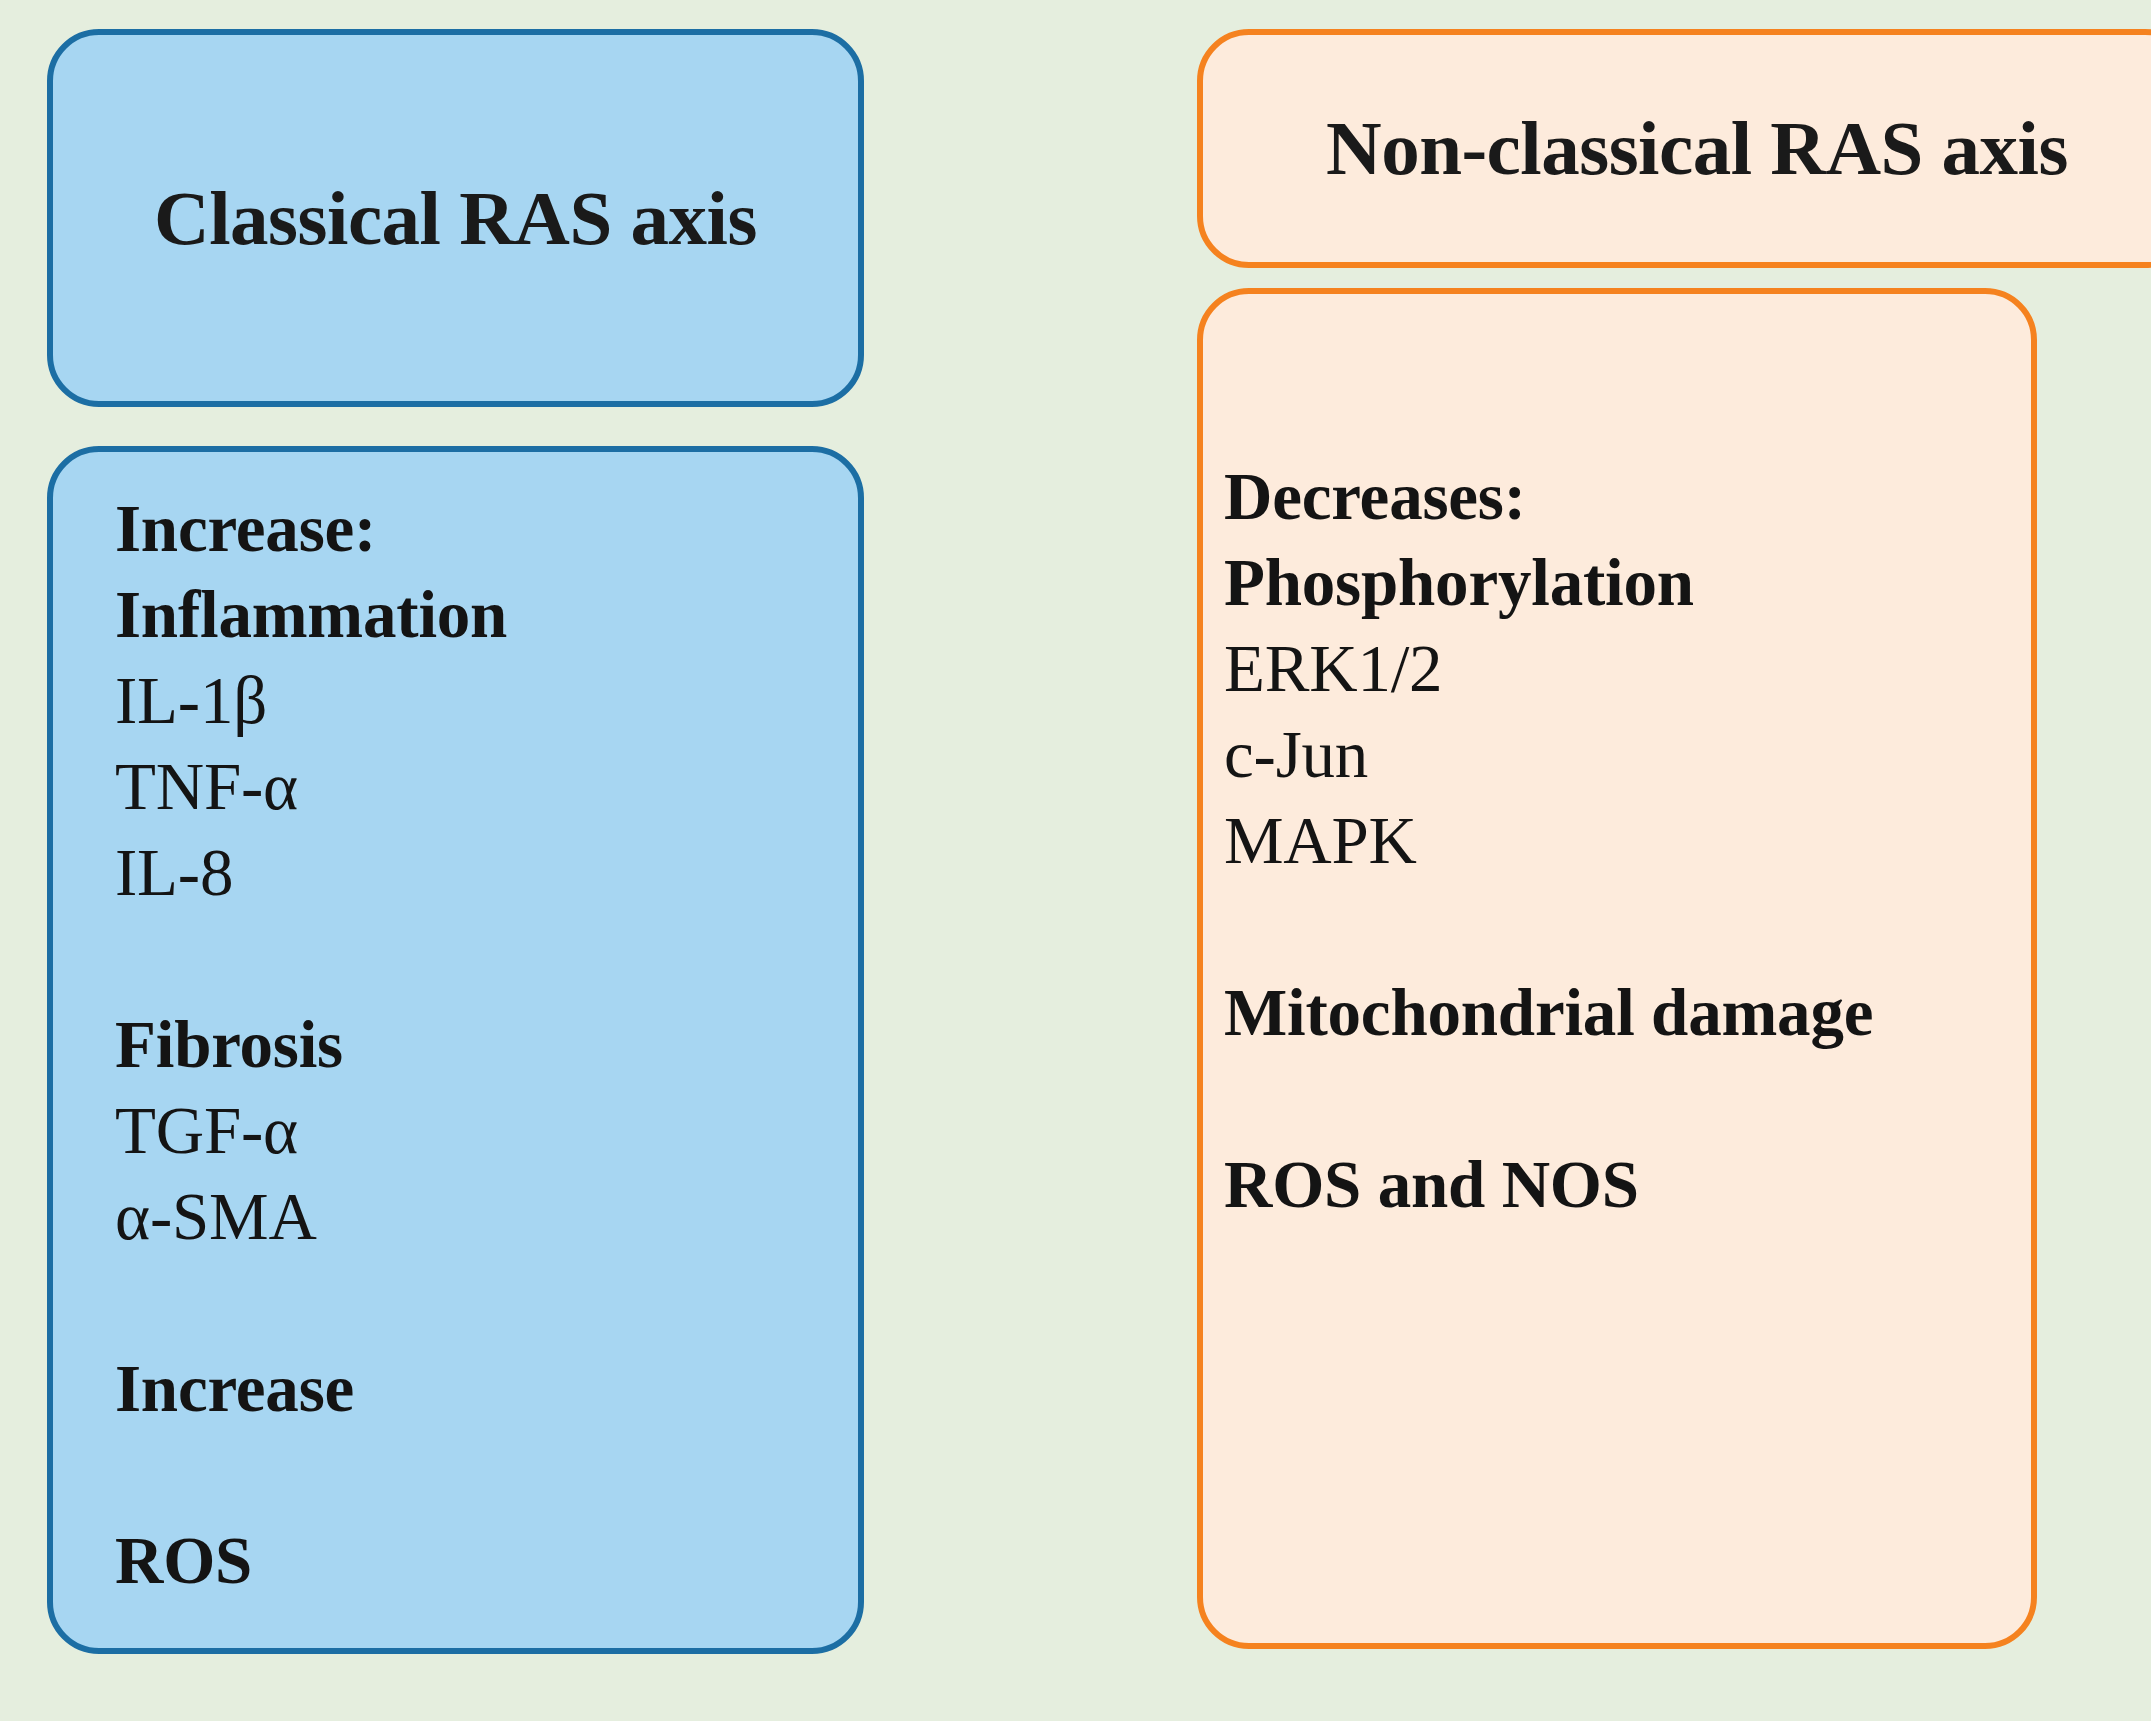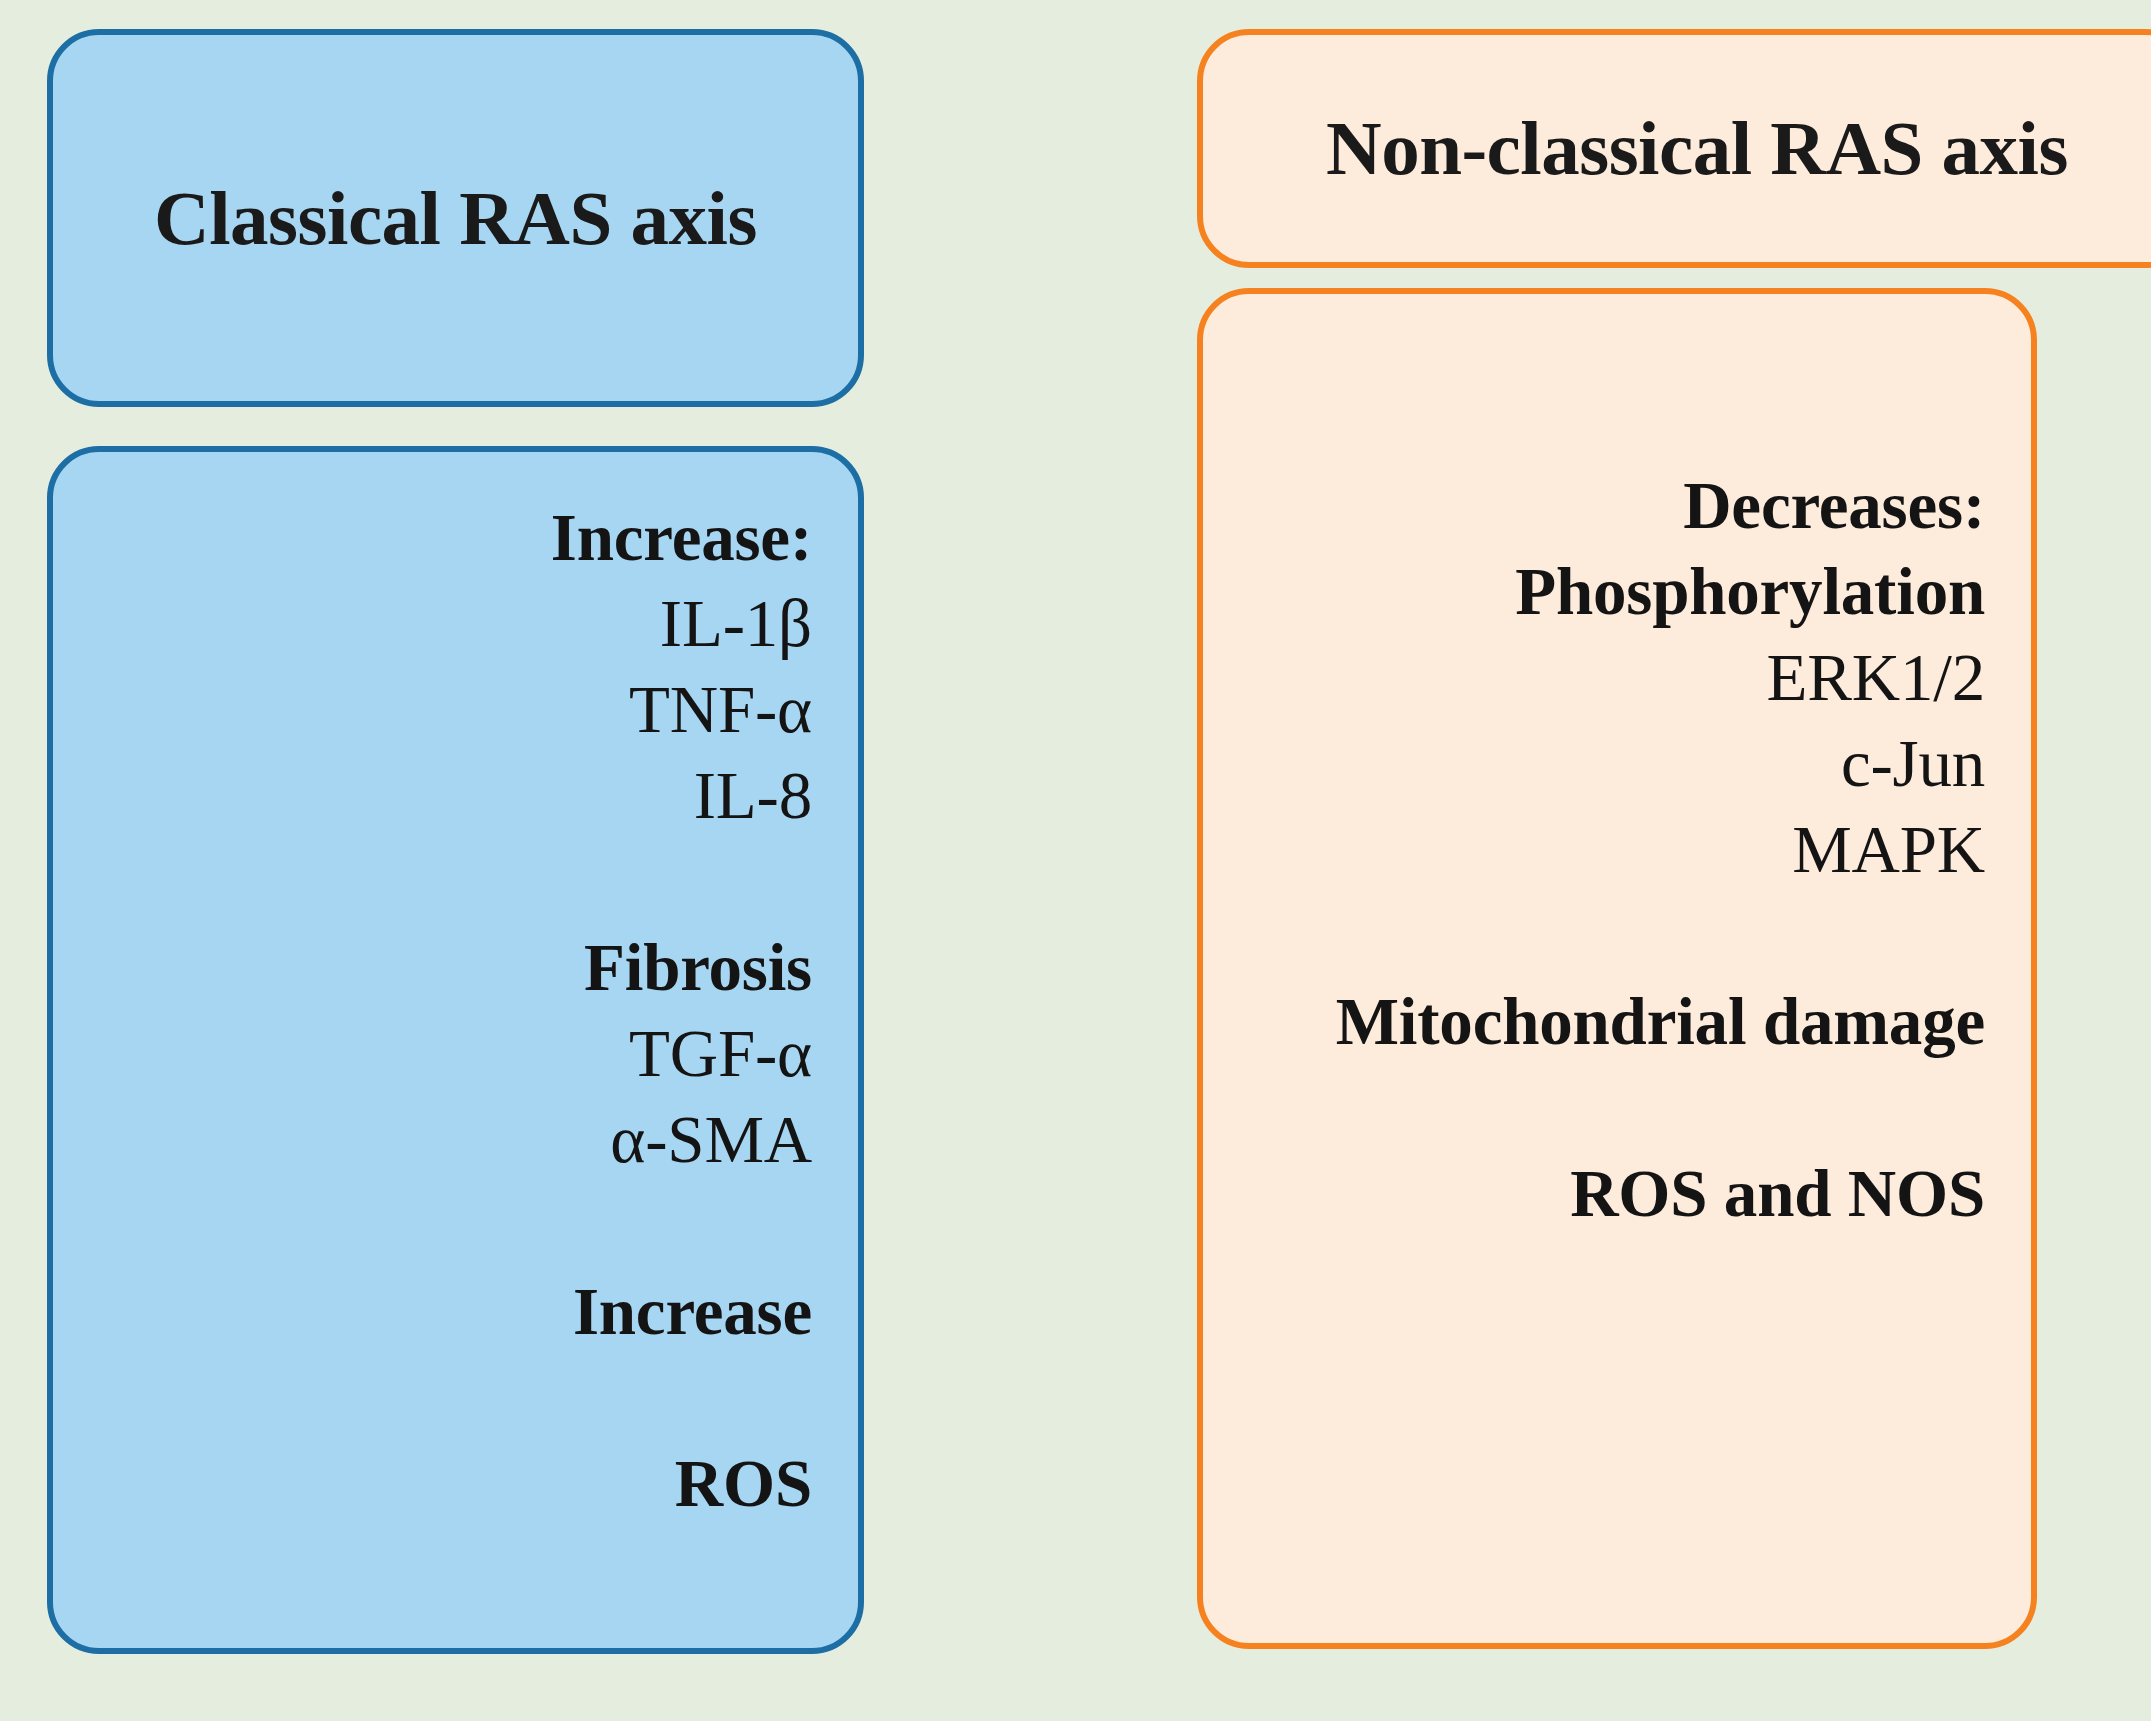--- a/index.html
+++ b/index.html
@@ -77,24 +77,23 @@
     font-size: 77px;
     font-weight: 700;
     color: #1a1a1a;
     letter-spacing: -0.5px;
     line-height: 1.05;
     text-align: center;
     white-space: nowrap;
   }
 
   .lines {
-    margin: 10px;
+    margin: 1px;
     padding: 0;
     list-style: none;
-    text-align: right;
   }
   .line {
     font-size: 67px;
     line-height: 86px;
     color: #161616;
     color: #141414;
     white-space: nowrap;
     letter-spacing: -0.2px;
   }
   .line.bold {
@@ -111,20 +110,21 @@
 
 <div id="figure" style="background: rgb(229, 238, 222);">
 
   <div class="panel blue-box blue-header" style="border-color: rgb(28, 110, 164); background: rgb(167, 214, 242);">
     <div class="box-title">Classical RAS axis</div>
   </div>
 
   <div class="panel blue-box blue-content" style="border-color: rgb(28, 110, 164); background: rgb(167, 214, 242);">
     <ul class="lines">
         <li class="line bold">Increase:</li>
+        <li class="line bold">Inflammation</li>
         <li class="line">IL-1β</li>
         <li class="line">TNF-α</li>
         <li class="line">IL-8</li>
         <li class="line spacer">&nbsp;</li>
         <li class="line bold">Fibrosis</li>
         <li class="line">TGF-α</li>
         <li class="line">α-SMA</li>
         <li class="line spacer">&nbsp;</li>
         <li class="line bold">Increase</li>
         <li class="line spacer">&nbsp;</li>

